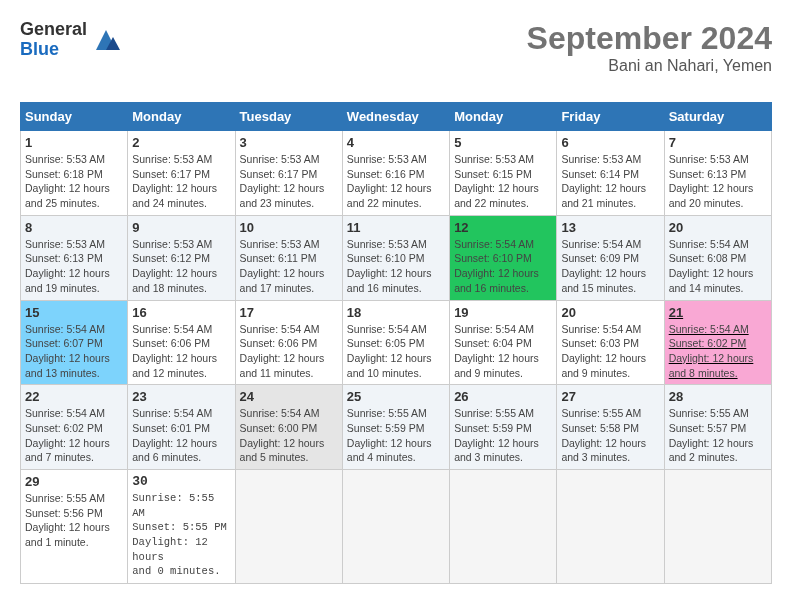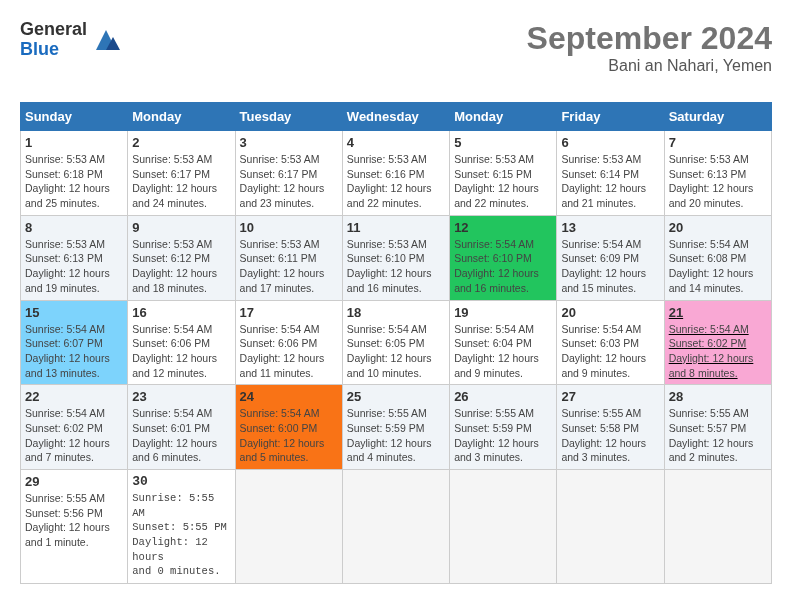--- a/index.html
+++ b/index.html
@@ -281,21 +281,21 @@
 Daylight: 12 hours
 and 7 minutes.</div>
         </td>
         <td style="background: rgb(240, 244, 248);">
           <span class="day-num">23</span>
           <div class="day-info" style="white-space: pre-line;">Sunrise: 5:54 AM
 Sunset: 6:01 PM
 Daylight: 12 hours
 and 6 minutes.</div>
         </td>
-        <td style="background: #f97316; margin-left: 22px;">
+        <td style="background: #e5e5e5; margin-left: 22px;">
           <span class="day-num">24</span>
           <div class="day-info" style="white-space: pre-line;">Sunrise: 5:54 AM
 Sunset: 6:00 PM
 Daylight: 12 hours
 and 5 minutes.</div>
         </td>
         <td style="background: rgb(240, 244, 248);">
           <span class="day-num">25</span>
           <div class="day-info" style="white-space: pre-line;">Sunrise: 5:55 AM
 Sunset: 5:59 PM

